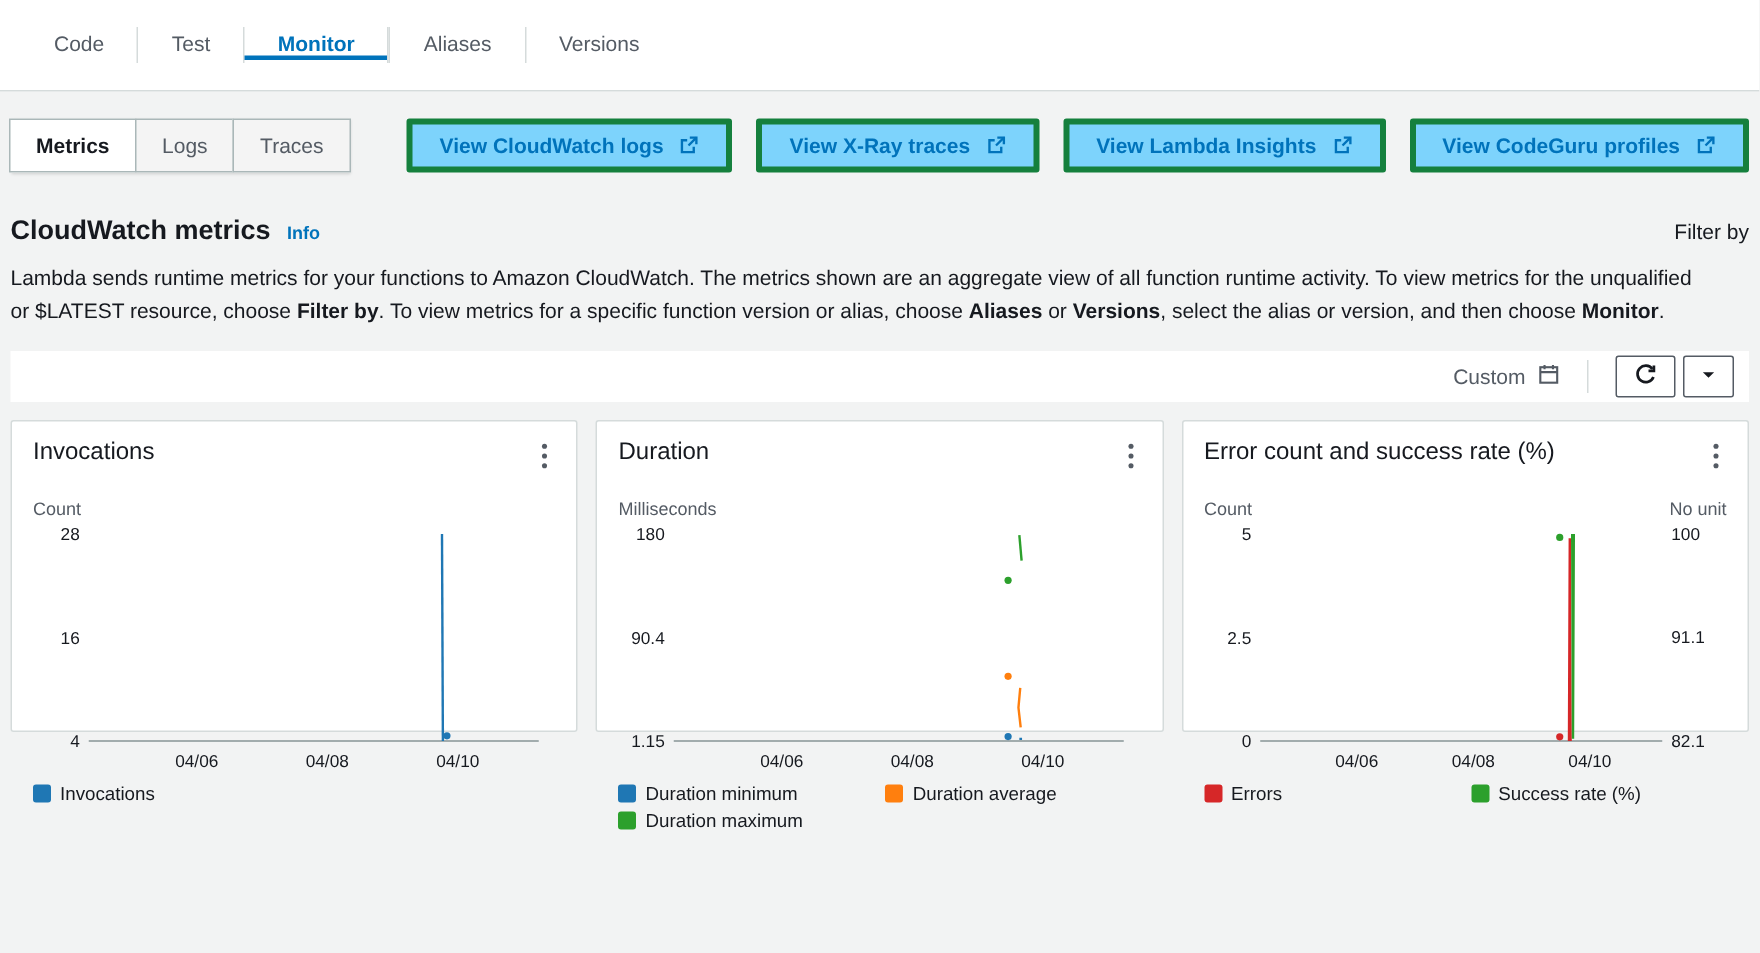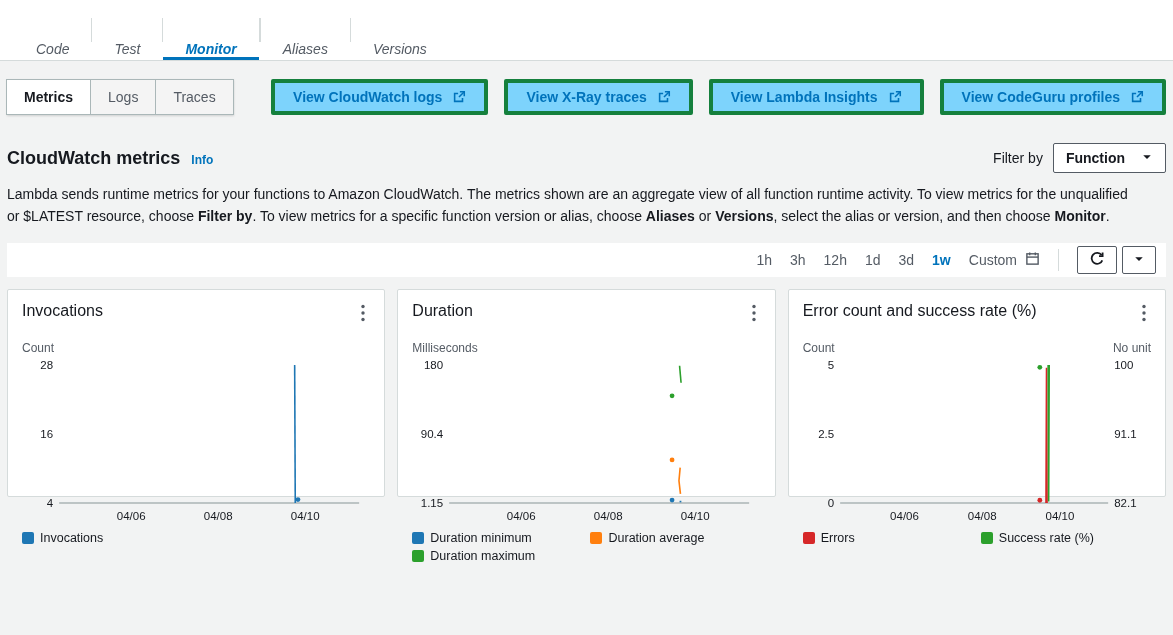--- a/index.html
+++ b/index.html
@@ -54,21 +54,21 @@
   .legend { display:grid; grid-template-columns:1fr 1fr; gap:4px 8px; margin-top:4px; font-size:12.5px; }
   .legend-item { display:flex; align-items:center; gap:6px; cursor:pointer; }
   .legend-swatch { width:12px; height:12px; border-radius:2px; flex:0 0 auto; }
 </style>
 </head>
 <body>
 
 <div class="page">
 
   <div class="top-tabs">
-    <div id="topTabs" class="tab-row" style="display:flex;align-items:flex-end;font-style:italic;">
+    <div id="topTabs" class="tab-row" style="display:flex;align-items:center;">
         <div class="tab">Code</div>
         <span class="tab-divider"></span>
         <div class="tab">Test</div>
         <span class="tab-divider"></span>
         <div class="tab active">Monitor</div>
         <span class="tab-divider"></span>
         <span class="tab-divider"></span>
         <div class="tab">Aliases</div>
         <span class="tab-divider"></span>
         <div class="tab">Versions</div>
@@ -127,40 +127,26 @@
         </div>
     </div>
 
     <div class="header-row">
       <div class="title-wrap">
         <h2>CloudWatch metrics</h2>
         <a class="info-link">Info</a>
       </div>
       <div class="filter-wrap">
         <span>Filter by</span>
-        <button class="select-btn">
-          <span>Function</span>
-          <span class="icon" id="selectCaret"><svg width="12" height="12" viewBox="0 0 16 16">
-                <path d="M3 5.5l5 5 5-5z" fill="#16191f"></path>
-              </svg></span>
-        </button>
       </div>
     </div>
 
     <p class="description" id="description"><span>Lambda sends runtime metrics for your functions to Amazon CloudWatch. The metrics shown are an aggregate view of all function runtime activity. To view metrics for the unqualified or $LATEST resource, choose </span><b>Filter by</b><span>. To view metrics for a specific function version or alias, choose </span><b>Aliases</b><span> or </span><b>Versions</b><span>, select the alias or version, and then choose </span><b>Monitor</b><span>.</span></p>
 
     <div class="toolbar">
-      <div class="time-ranges" id="timeRanges">
-          <span class="time-range">1h</span>
-          <span class="time-range">3h</span>
-          <span class="time-range">12h</span>
-          <span class="time-range">1d</span>
-          <span class="time-range">3d</span>
-          <span class="time-range active">1w</span>
-        </div>
       <button class="custom-btn">
         <span>Custom</span>
         <span class="icon" id="calIcon"><svg width="15" height="15" viewBox="0 0 16 16" fill="none" stroke="#545b64" stroke-width="1.5">
               <rect x="2" y="3" width="12" height="11"></rect>
               <path d="M2 6.5h12"></path>
               <path d="M5 1.5v3M11 1.5v3"></path>
             </svg></span>
       </button>
       <span class="toolbar-divider"></span>
       <div class="btn-group">

